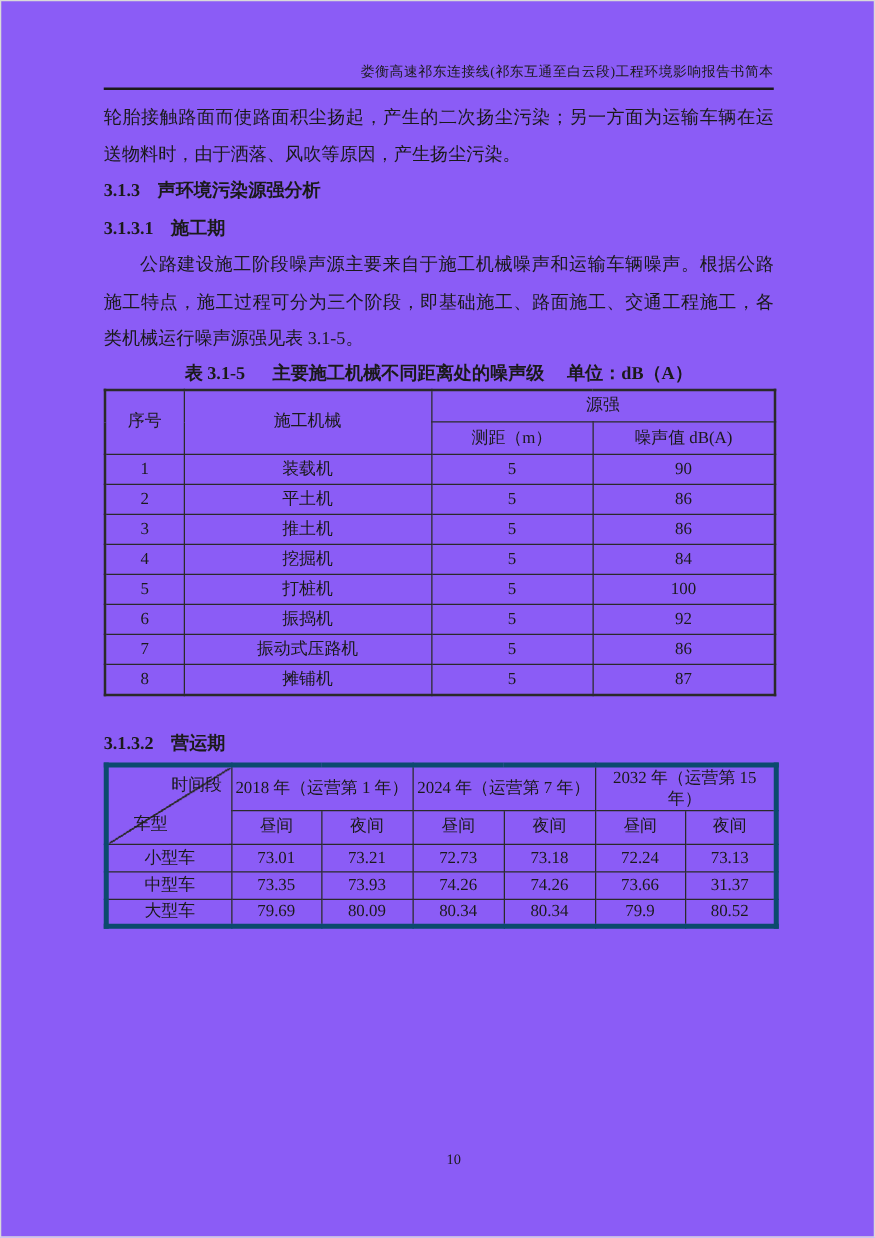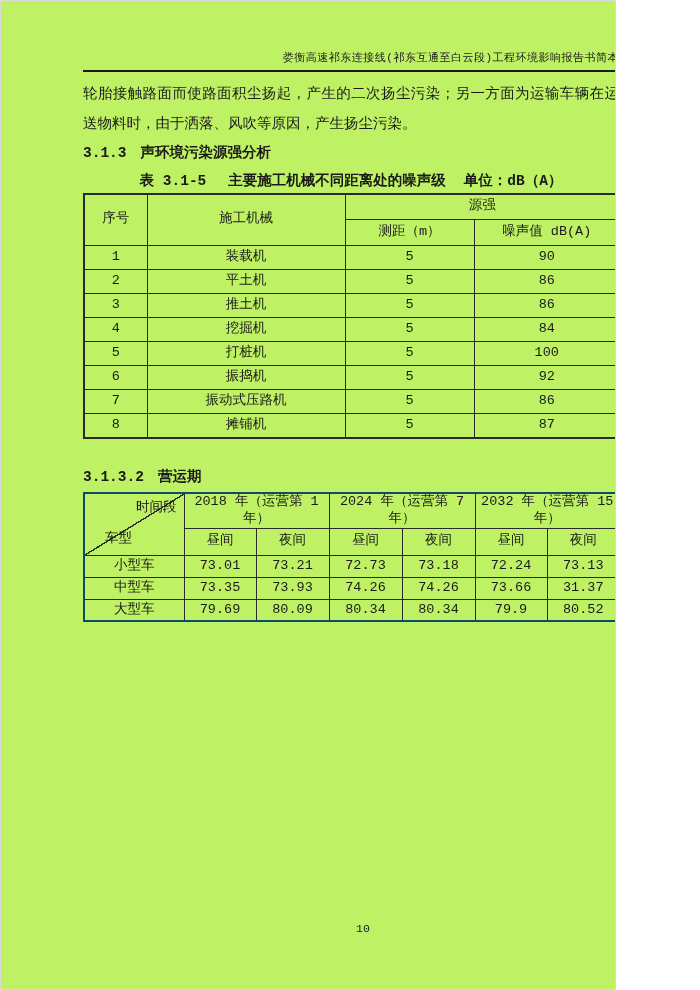--- a/index.html
+++ b/index.html
@@ -4,26 +4,25 @@
 <style>
   * { margin: 0; padding: 0; box-sizing: border-box; }
   html, body { background: #ffffff; }
   body {
     width: 700px; height: 990px;
     font-family: "Liberation Serif", "DejaVu Serif", serif;
     color: #1a1a1a;
     position: relative;
   }
   .page {
-    width: 616px; height: 990px;
-    background: #bef264;
+    width: 700px; height: 990px;
+    background: #8b5cf6;
     border: 1px solid #d9d9d9;
     position: relative;
     overflow: hidden;
-    font-family: Liberation Mono, monospace;
   }
   .content {
     position: absolute;
     left: 82px; top: 0;
     width: 536px;
   }
   
   .doc-header {
     margin-top: 50px;
     text-align: right;
@@ -69,21 +68,21 @@
   table td {
     border: 1px solid #2a2a2a;
     text-align: center;
     vertical-align: middle;
     padding: 0 2px;
     line-height: 1.25;
   }
   .t315 { border: 2px solid #2a2a2a; }
   .t315 .hdr td { height: 26px; }
   .t315 .row td { height: 24px; }
-  .t316 { border: 2px solid #0c4a6e; }
+  .t316 { border: 4px solid #0c4a6e; }
   .t316 .yr td { height: 27px; }
   .t316 .sub td { height: 27px; }
   .t316 .row td { height: 22px; }
   
   .diag-cell {
     position: relative;
     padding: 0;
     background:
       linear-gradient(to bottom right,
         transparent calc(50% - 0.7px),
@@ -115,21 +114,25 @@
   <div class="content">
 
     <div class="doc-header">娄衡高速祁东连接线(祁东互通至白云段)工程环境影响报告书简本</div>
 
     <p class="para p-first">轮胎接触路面而使路面积尘扬起，产生的二次扬尘污染；另一方面为运输车辆在运送物料时，由于洒落、风吹等原因，产生扬尘污染。</p>
 
     <div class="heading">
       <span class="h-num">3.1.3</span><span>声环境污染源强分析</span>
     </div>
 
-
+    <div class="heading">
+      <span class="h-num">3.1.3.1</span><span>施工期</span>
+    </div>
+
+    <p class="para indent">公路建设施工阶段噪声源主要来自于施工机械噪声和运输车辆噪声。根据公路施工特点，施工过程可分为三个阶段，即基础施工、路面施工、交通工程施工，各类机械运行噪声源强见表 3.1-5。</p>
 
     <div class="tbl-caption">
       <span class="cap-label">表 3.1-5</span><span class="cap-title">主要施工机械不同距离处的噪声级</span><span class="cap-unit">单位：dB（A）</span>
     </div>
 
     <table class="t315">
       <colgroup>
         <col style="width:63px">
           <col style="width:198px">
         <col style="width:129px">

